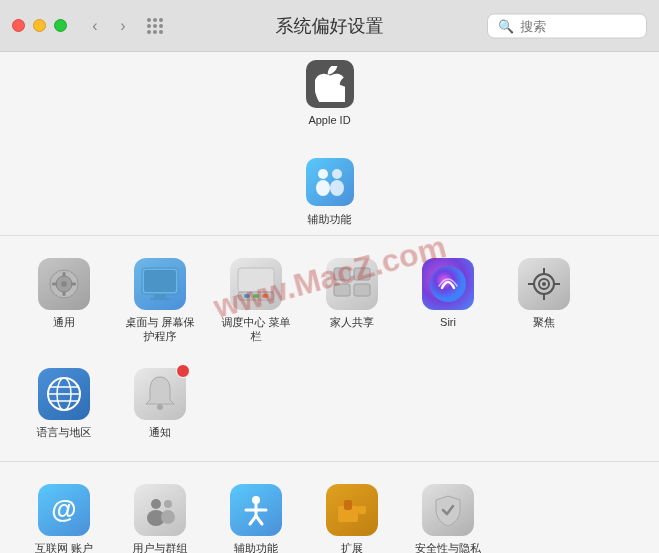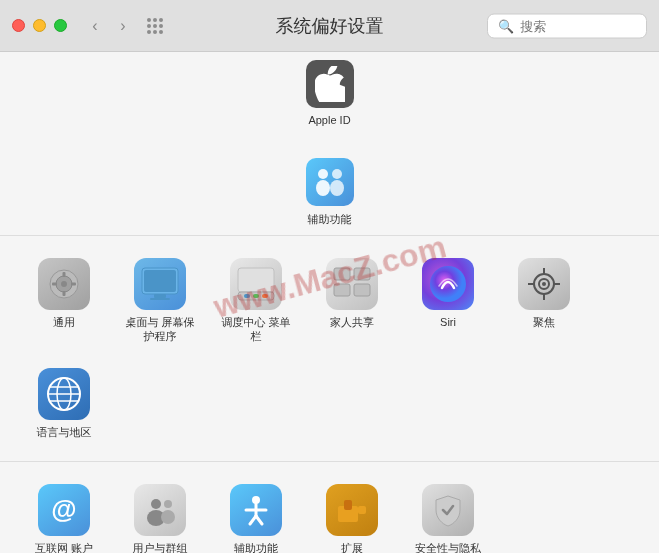--- a/index.html
+++ b/index.html
@@ -391,20 +391,30 @@
             <svg width="36" height="36" viewBox="0 0 36 36">
         <circle cx="18" cy="18" r="16" fill="none" stroke="white" stroke-width="2"></circle>
         <ellipse cx="18" cy="18" rx="7" ry="16" fill="none" stroke="white" stroke-width="1.5"></ellipse>
         <line x1="2" y1="18" x2="34" y2="18" stroke="white" stroke-width="1.5"></line>
         <line x1="4" y1="11" x2="32" y2="11" stroke="white" stroke-width="1.5"></line>
         <line x1="4" y1="25" x2="32" y2="25" stroke="white" stroke-width="1.5"></line>
       </svg>
           </div>
           <div class="icon-label">语言与地区</div>
         </div>
+        <div class="icon-item">
+          <div class="icon-box ic-notification" style="overflow: visible;">
+            <svg width="36" height="40" viewBox="0 0 36 40">
+        <path d="M18 3 C10 3 8 10 8 16 L8 26 L4 30 L32 30 L28 26 L28 16 C28 10 26 3 18 3Z" fill="#ccc" stroke="#aaa" stroke-width="1"></path>
+        <circle cx="18" cy="33" r="3" fill="#aaa"></circle>
+      </svg>
+            <div class="badge-red"></div>
+          </div>
+          <div class="icon-label">通知</div>
+        </div>
       </div>
     </div>
     <div class="grid-section">
       <div class="icon-grid">
         <div class="icon-item">
           <div class="icon-box ic-internet">
             <span style="font-size:26px;color:white;font-weight:bold;">@</span>
           </div>
           <div class="icon-label">互联网
 账户</div>

